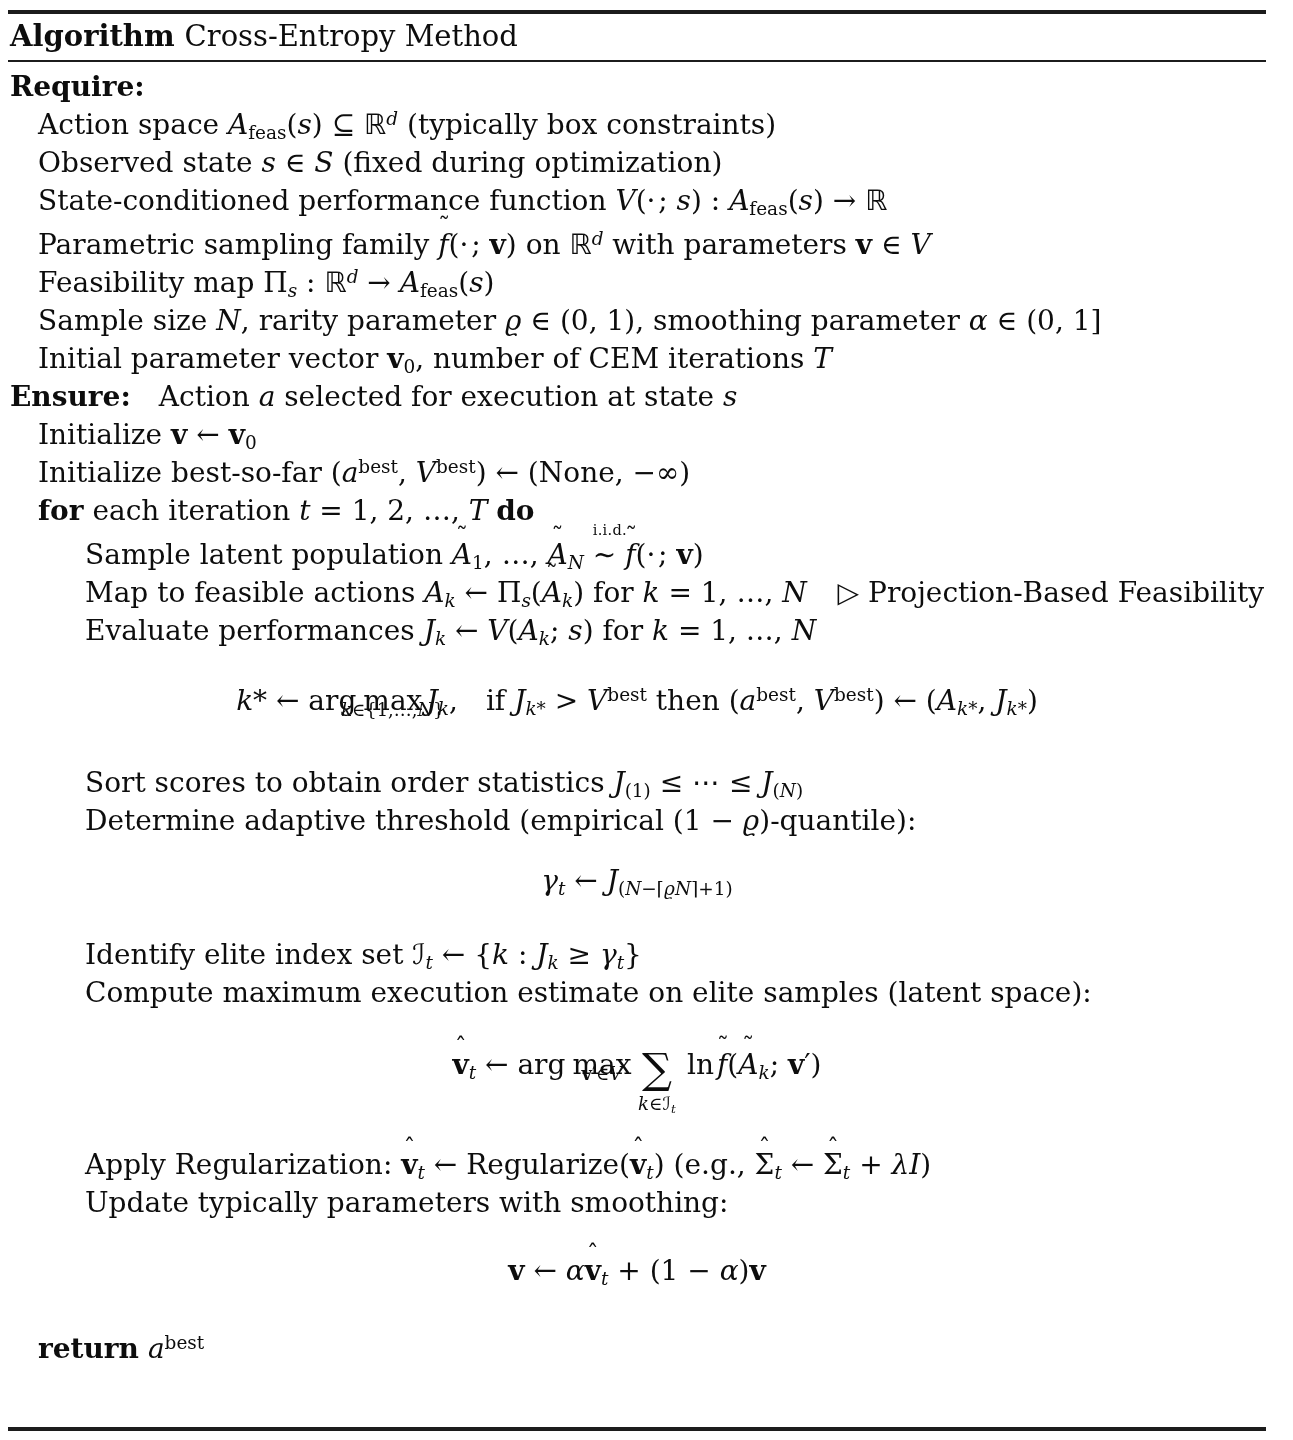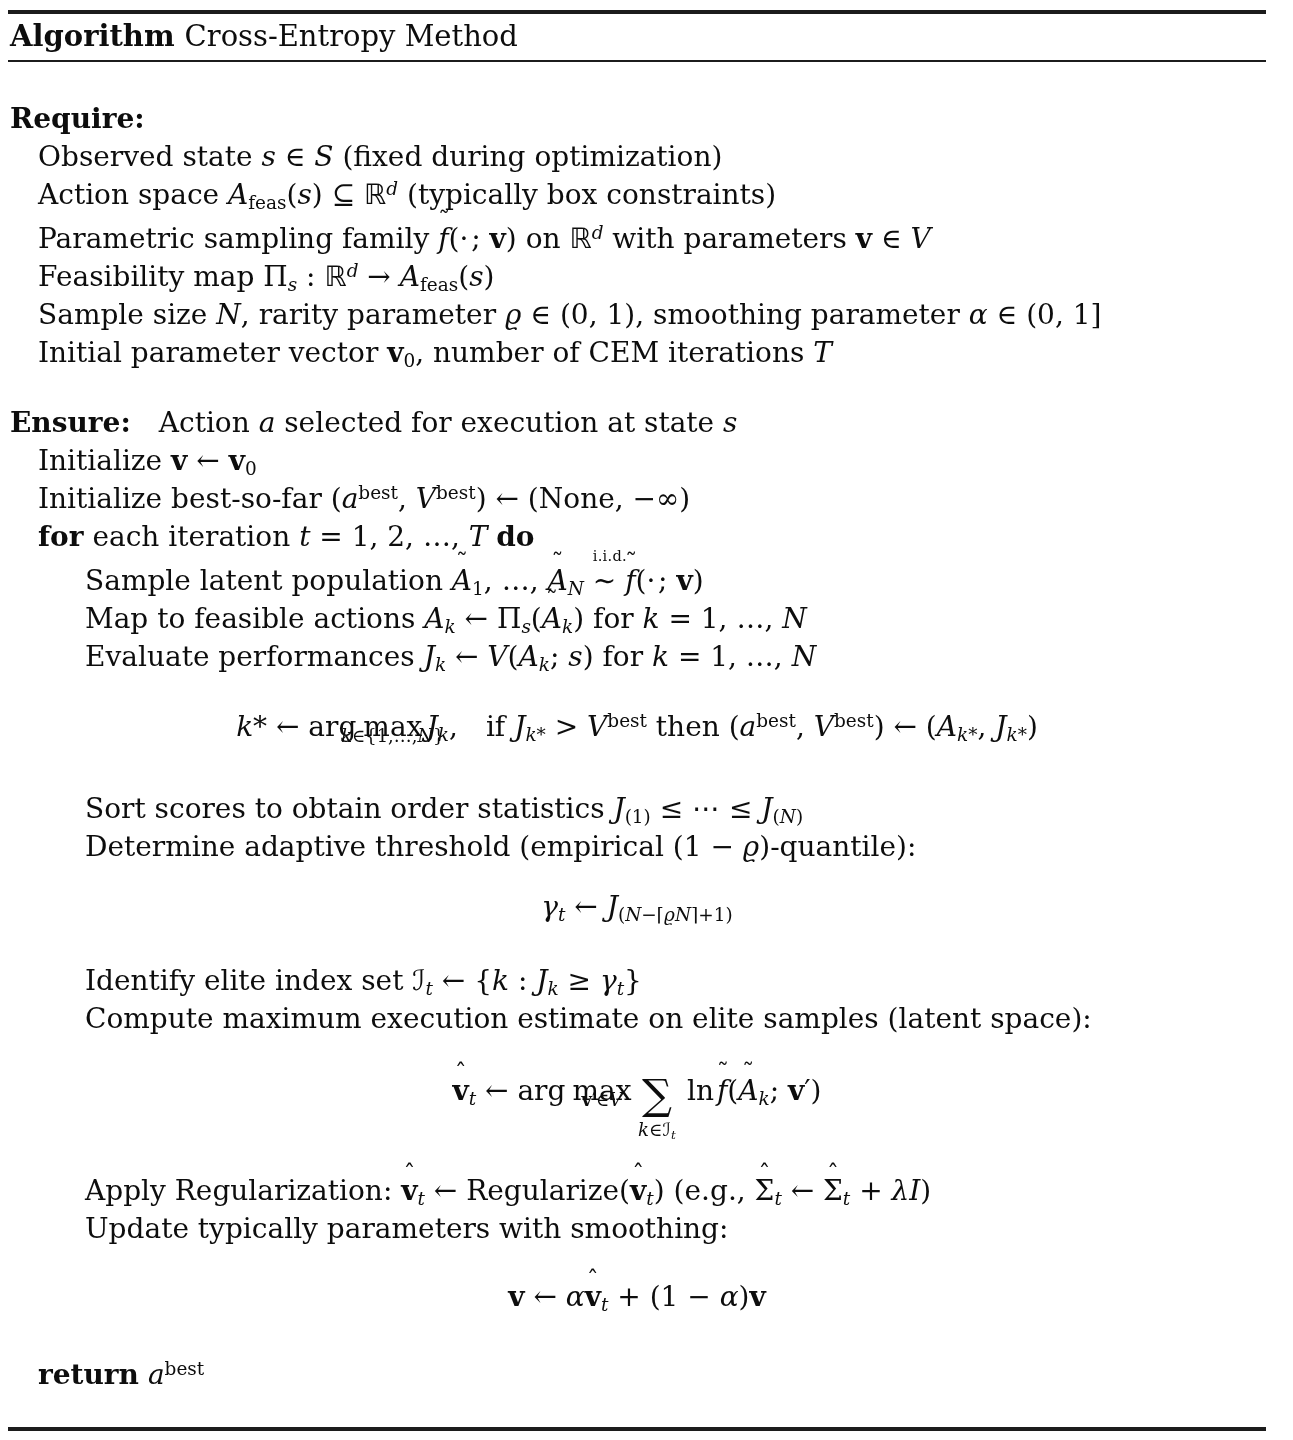--- a/index.html
+++ b/index.html
@@ -26,21 +26,21 @@
     white-space: nowrap;
   }
   .title-row b { margin-right: 10px; }
   .body {
     padding-top: 6px;
   }
   .line {
     line-height: 38px;
     white-space: nowrap;
   }
-  .ind0 { padding-left: 2px; margin-top: 32px; }
+  .ind0 { padding-left: 2px; }
   .ind1 { padding-left: 30px; }
   .ind2 { padding-left: 77px; }
   .tall { margin-top: 6px; }
   .cmt { display: flex; justify-content: space-between; align-items: baseline; }
   .cmt .comment { padding-right: 2px; }
   .eq { text-align: center; padding-left: 0; }
   .eq15 { margin: 32px 0 44px; }
   .eq18 { margin: 22px 0 36px; }
   .eq21 { margin: 34px 0 56px; }
   .eq24 { margin: 30px 0 40px; }
@@ -79,33 +79,35 @@
 <body>
 
 <div class="algo">
   <div class="rule-thick"></div>
   <div class="title-row">
     <b>Algorithm</b><span>Cross-Entropy Method</span>
   </div>
   <div class="rule-thin"></div>
   <div class="body">
       <div class="line ind0"><b>Require:</b></div>
+      <div class="line ind1">Action space <i class="cal">A</i><sub>feas</sub>(<i>s</i>) ⊆ <span class="bb">ℝ</span><sup><i>d</i></sup> (typically box constraints)</div>
       <div class="line ind1">Observed state <i>s</i> ∈ <i class="cal">S</i> (fixed during optimization)</div>
-      <div class="line ind1">Action space <i class="cal">A</i><sub>feas</sub>(<i>s</i>) ⊆ <span class="bb">ℝ</span><sup><i>d</i></sup> (typically box constraints)</div>
+      <div class="line ind1">State-conditioned performance function <i>V</i>(· ; <i>s</i>) : <i class="cal">A</i><sub>feas</sub>(<i>s</i>) → <span class="bb">ℝ</span></div>
       <div class="line ind1 tall">Parametric sampling family <span class="acc"><span class="m">˜</span><i>f</i></span>(· ; <b>v</b>) on <span class="bb">ℝ</span><sup><i>d</i></sup> with parameters <b>v</b> ∈ <i class="cal">V</i></div>
       <div class="line ind1">Feasibility map Π<sub><i>s</i></sub> : <span class="bb">ℝ</span><sup><i>d</i></sup> → <i class="cal">A</i><sub>feas</sub>(<i>s</i>)</div>
       <div class="line ind1">Sample size <i>N</i>, rarity parameter <i>ϱ</i> ∈ (0, 1), smoothing parameter <i>α</i> ∈ (0, 1]</div>
       <div class="line ind1">Initial parameter vector <b>v</b><sub>0</sub>, number of CEM iterations <i>T</i></div>
       <div class="line ind0"><b>Ensure:</b> Action <i>a</i> selected for execution at state <i>s</i></div>
       <div class="line ind1">Initialize <b>v</b> ← <b>v</b><sub>0</sub></div>
       <div class="line ind1">Initialize best-so-far (<i>a</i><sup>best</sup>, <i>V</i><sup>best</sup>) ← (None, −∞)</div>
       <div class="line ind1"><b>for</b> each iteration <i>t</i> = 1, 2, …, <i>T</i> <b>do</b></div>
       <div class="line ind2 tall">Sample latent population <span class="acc"><span class="m">˜</span><i>A</i></span><sub>1</sub>, …, <span class="acc"><span class="m">˜</span><i>A</i></span><sub><i>N</i></sub> <span class="acc iid"><span class="m">i.i.d.</span>∼</span> <span class="acc"><span class="m">˜</span><i>f</i></span>(· ; <b>v</b>)</div>
       <div class="line ind2 cmt">
         <span class="main">Map to feasible actions <i>A</i><sub><i>k</i></sub> ← Π<sub><i>s</i></sub>(<span class="acc"><span class="m">˜</span><i>A</i></span><sub><i>k</i></sub>) for <i>k</i> = 1, …, <i>N</i></span>
+        <span class="comment">▷ Projection-Based Feasibility</span>
       </div>
       <div class="line ind2">Evaluate performances <i>J</i><sub><i>k</i></sub> ← <i>V</i>(<i>A</i><sub><i>k</i></sub>; <i>s</i>) for <i>k</i> = 1, …, <i>N</i></div>
       <div class="line eq eq15"><i>k</i>* ← arg <span class="lim">max<span class="l"><i>k</i>∈{1,…,<i>N</i>}</span></span><i>J</i><sub><i>k</i></sub>, if <i>J</i><sub><i>k</i>*</sub> &gt; <i>V</i><sup>best</sup> then (<i>a</i><sup>best</sup>, <i>V</i><sup>best</sup>) ← (<i>A</i><sub><i>k</i>*</sub>, <i>J</i><sub><i>k</i>*</sub>)</div>
       <div class="line ind2">Sort scores to obtain order statistics <i>J</i><sub>(1)</sub> ≤ ⋯ ≤ <i>J</i><sub>(<i>N</i>)</sub></div>
       <div class="line ind2">Determine adaptive threshold (empirical (1 − <i>ϱ</i>)-quantile):</div>
       <div class="line eq eq18"><i>γ</i><sub><i>t</i></sub> ← <i>J</i><sub>(<i>N</i>−⌈<i>ϱN</i>⌉+1)</sub></div>
       <div class="line ind2">Identify elite index set <span class="cal">ℐ</span><sub><i>t</i></sub> ← {<i>k</i> : <i>J</i><sub><i>k</i></sub> ≥ <i>γ</i><sub><i>t</i></sub>}</div>
       <div class="line ind2">Compute maximum execution estimate on elite samples (latent space):</div>
       <div class="line eq eq21"><span class="acc"><span class="m">ˆ</span><b>v</b></span><sub><i>t</i></sub> ← arg <span class="lim">max<span class="l"><b>v</b>′∈<i class="cal">V</i></span></span><span class="sum">∑<span class="l"><i>k</i>∈<span class="cal">ℐ</span><sub><i>t</i></sub></span></span> ln <span class="acc"><span class="m">˜</span><i>f</i></span>(<span class="acc"><span class="m">˜</span><i>A</i></span><sub><i>k</i></sub>; <b>v</b>′)</div>
       <div class="line ind2">Apply Regularization: <span class="acc"><span class="m">ˆ</span><b>v</b></span><sub><i>t</i></sub> ← Regularize(<span class="acc"><span class="m">ˆ</span><b>v</b></span><sub><i>t</i></sub>) (e.g., <span class="acc"><span class="m">ˆ</span>Σ</span><sub><i>t</i></sub> ← <span class="acc"><span class="m">ˆ</span>Σ</span><sub><i>t</i></sub> + <i>λI</i>)</div>

